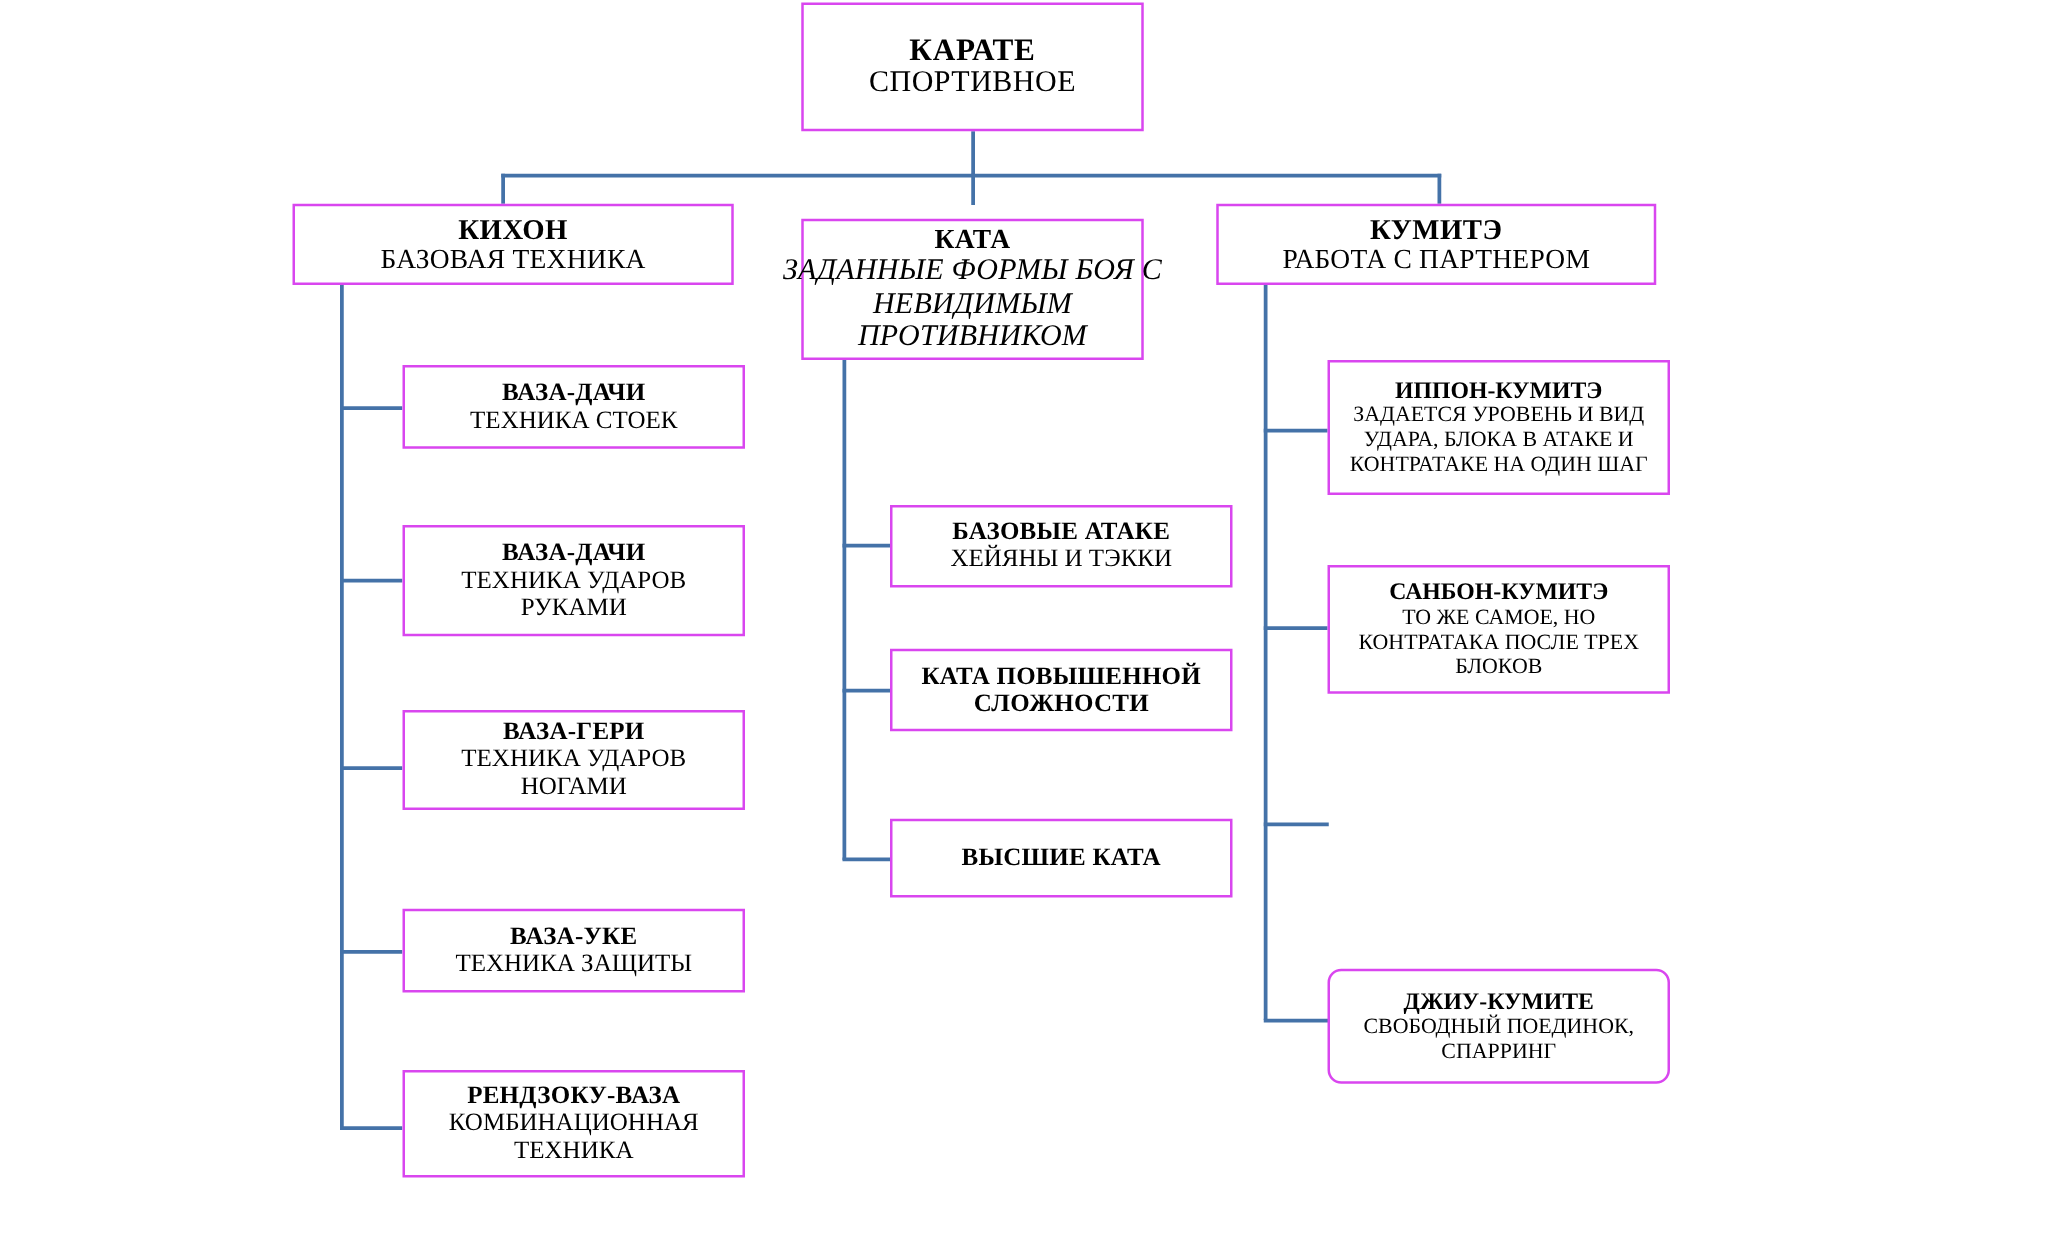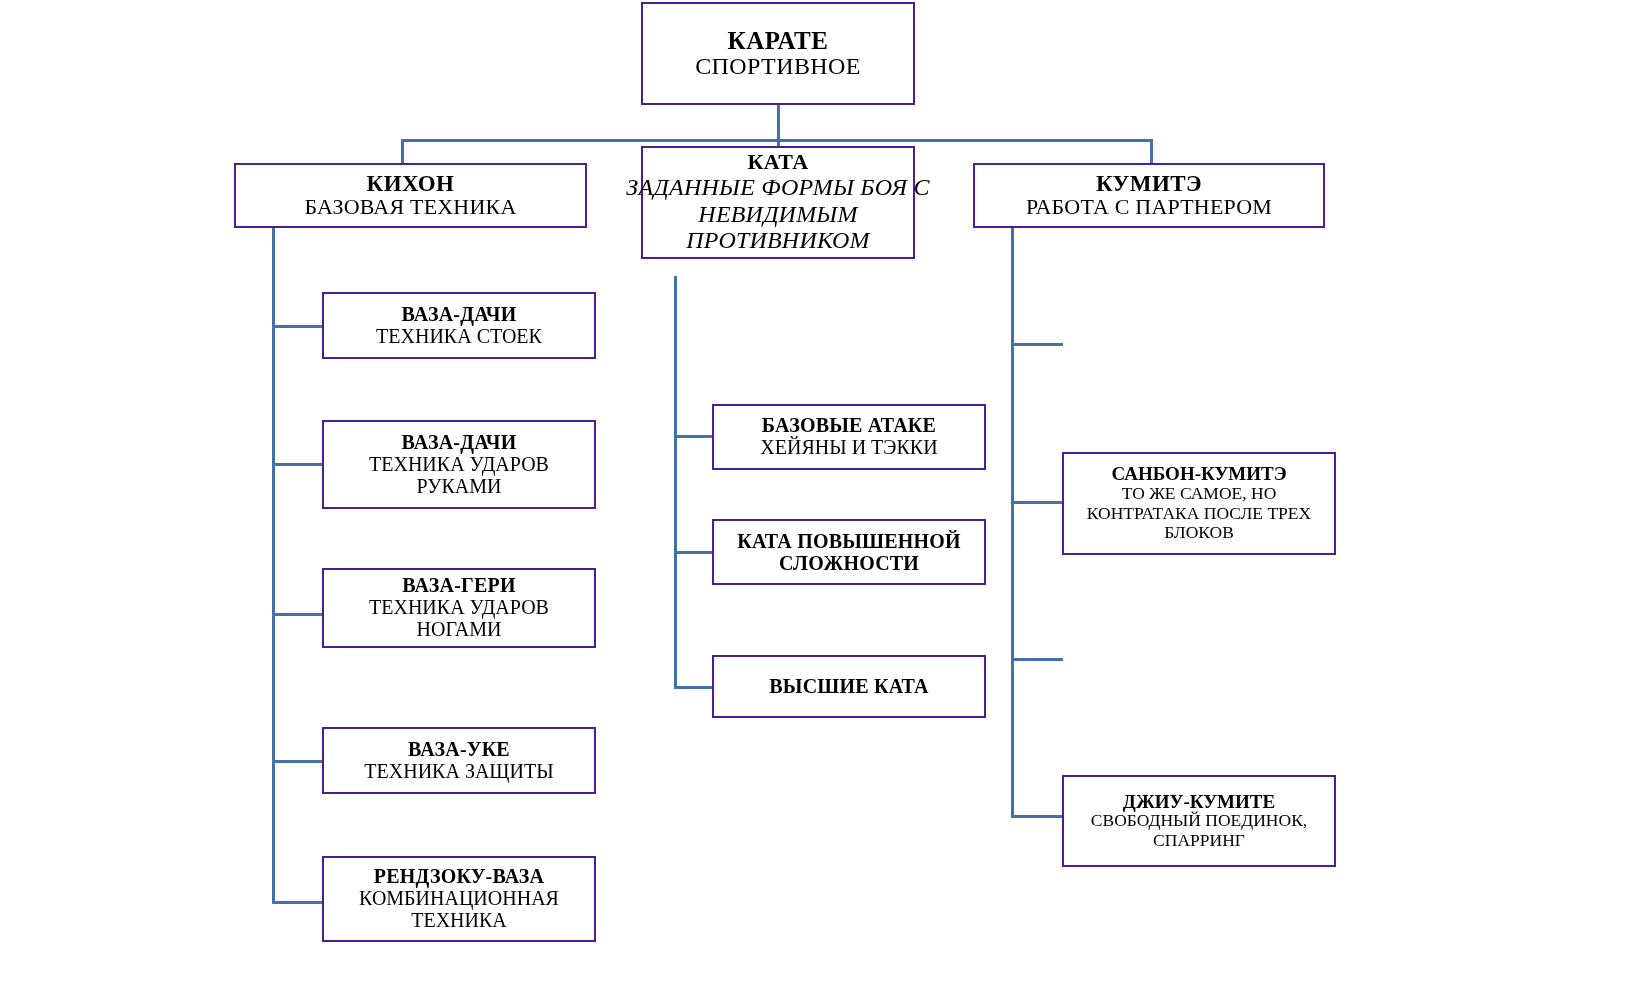--- a/index.html
+++ b/index.html
@@ -16,21 +16,21 @@
   }
   #canvas {
     position: relative;
     width: 1650px;
     height: 998px;
     background: #ffffff;
   }
   .node {
     position: absolute;
     box-sizing: border-box;
-    border: 2px solid #4c1d95;
+    border: 2px solid #d946ef;
     background: #ffffff;
     display: flex;
     flex-direction: column;
     align-items: center;
     justify-content: center;
     text-align: center;
     z-index: 3;
     line-height: 1.04;
     padding: 2px 4px;
   }
@@ -108,21 +108,21 @@
     </div>
   </div>
 
   <div class="node lvl2" style="left:234px; top:163px; width:353px; height:65px;">
     <div class="title">КИХОН</div>
     <div class="desc">
       <span class="ln">БАЗОВАЯ ТЕХНИКА</span>
     </div>
   </div>
 
-  <div class="node lvl2 kata" style="left:641px; top:146px; width:274px; height:113px;">
+  <div class="node lvl2 kata" style="left:641px; top:175px; width:274px; height:113px;">
     <div class="title">КАТА</div>
     <div class="desc">
       <span class="ln">ЗАДАННЫЕ ФОРМЫ БОЯ С</span>
       <span class="ln">НЕВИДИМЫМ</span>
       <span class="ln">ПРОТИВНИКОМ</span>
     </div>
   </div>
 
   <div class="node lvl2" style="left:973px; top:163px; width:352px; height:65px;">
     <div class="title">КУМИТЭ</div>
@@ -177,32 +177,40 @@
   </div>
 
   <div class="node leaf boldonly" style="left:712px; top:519px; width:274px; height:66px;">
     <div class="title">КАТА ПОВЫШЕННОЙ СЛОЖНОСТИ</div>
   </div>
 
   <div class="node leaf boldonly" style="left:712px; top:655px; width:274px; height:63px;">
     <div class="title">ВЫСШИЕ КАТА</div>
   </div>
 
+  <div class="node leaf small" style="left:1062px; top:288px; width:274px; height:108px;">
+    <div class="title">ИППОН-КУМИТЭ</div>
+    <div class="desc">
+      <span class="ln">ЗАДАЕТСЯ УРОВЕНЬ И ВИД</span>
+      <span class="ln">УДАРА, БЛОКА В АТАКЕ И</span>
+      <span class="ln">КОНТРАТАКЕ НА ОДИН ШАГ</span>
+    </div>
+  </div>
 
   <div class="node leaf small" style="left:1062px; top:452px; width:274px; height:103px;font-family:Liberation Serif, serif;">
     <div class="title">САНБОН-КУМИТЭ</div>
     <div class="desc">
       <span class="ln">ТО ЖЕ САМОЕ, НО</span>
       <span class="ln">КОНТРАТАКА ПОСЛЕ ТРЕХ</span>
       <span class="ln">БЛОКОВ</span>
     </div>
   </div>
 
 
-  <div class="node leaf small" style="left:1062px; top:775px; width:274px; height:92px;">
+  <div class="node leaf small" style="left:1062px; top:775px; width:274px; height:92px;border-radius:11px;">
     <div class="title">ДЖИУ-КУМИТЕ</div>
     <div class="desc">
       <span class="ln">СВОБОДНЫЙ ПОЕДИНОК,</span>
       <span class="ln">СПАРРИНГ</span>
     </div>
   </div>
 
 </div>
 
 </body></html>

